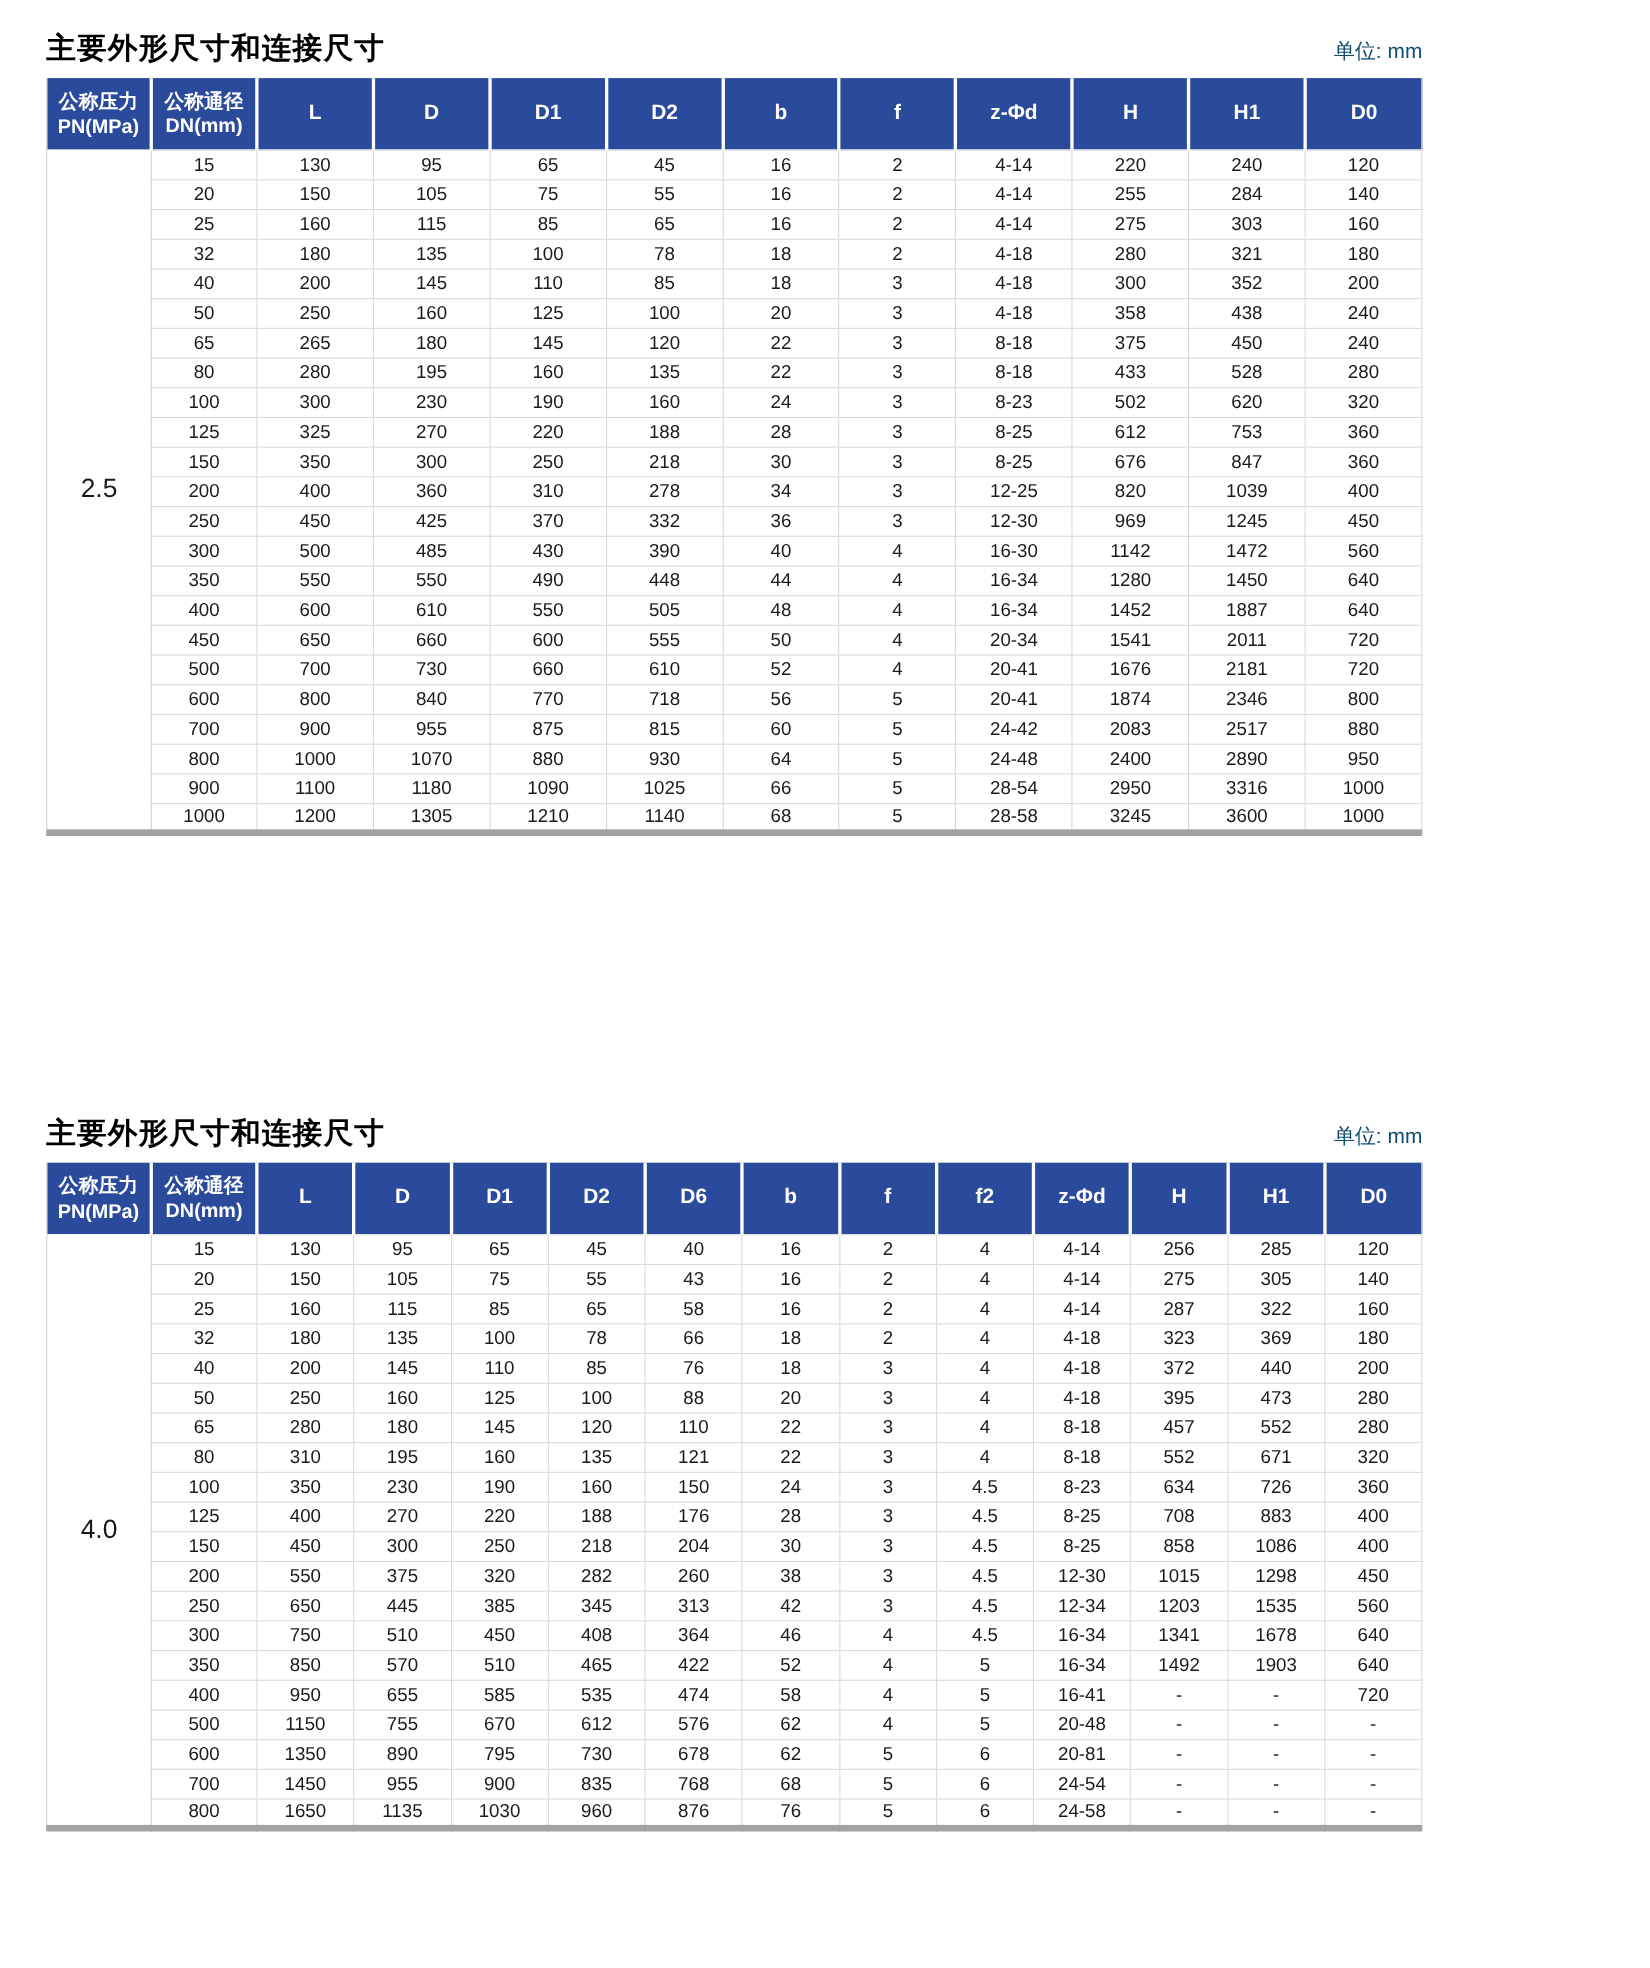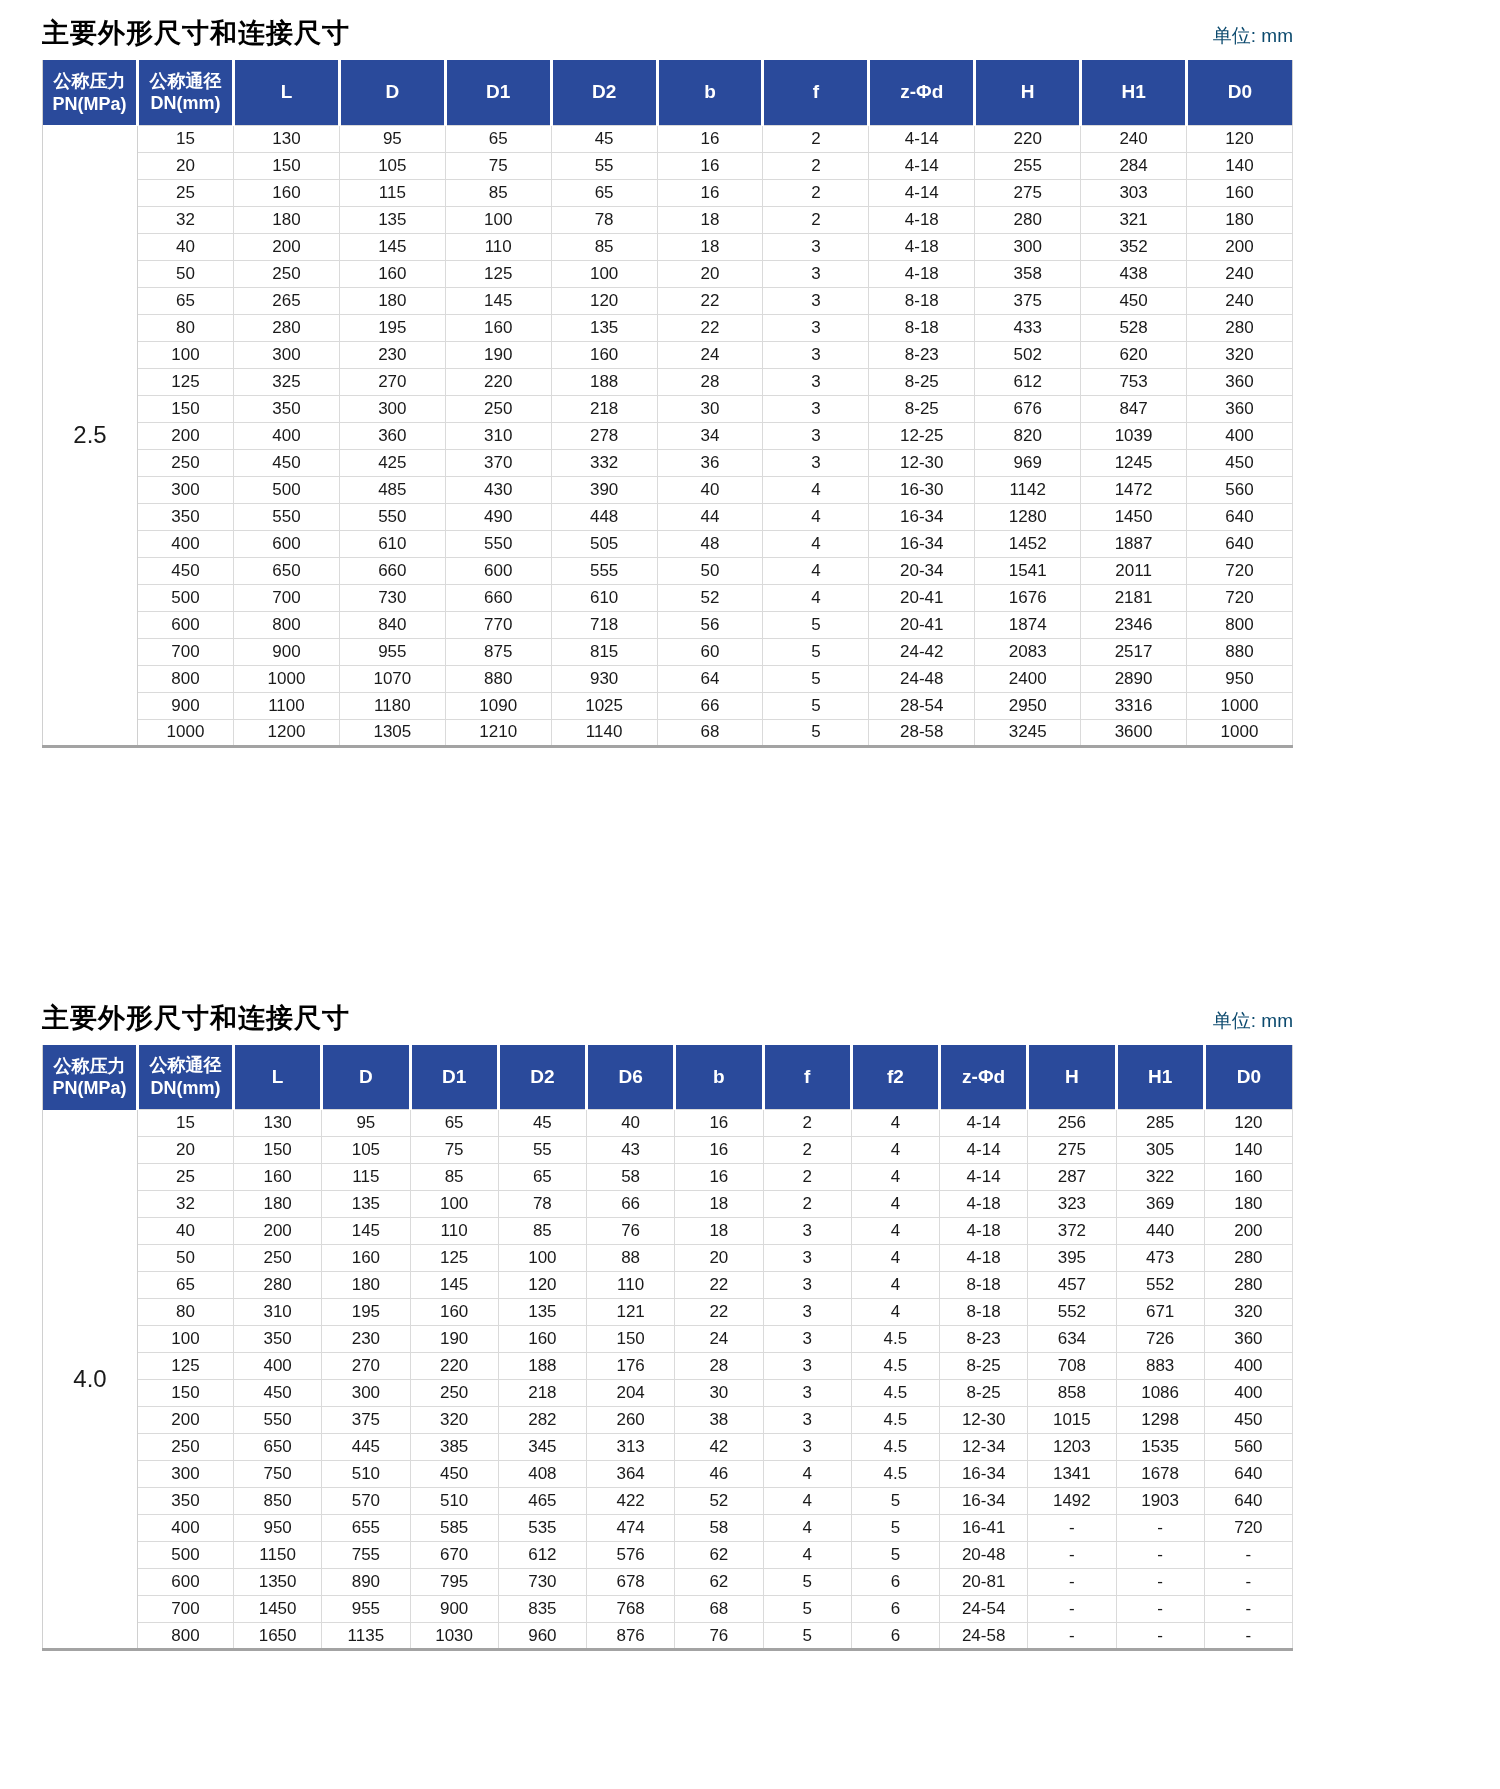--- a/index.html
+++ b/index.html
@@ -7,21 +7,21 @@
   body {
     width: 1500px;
     min-height: 1789px;
     font-family: "Liberation Sans", "DejaVu Sans", sans-serif;
     color: #1a1a1a;
   }
   .page {
     width: 1500px;
     min-height: 1789px;
     background: #ffffff;
-    padding: 15px 0 40px 42px;
+    padding: 26px 0 40px 42px;
   }
   .section { width: 1251px; }
   .section + .section { margin-top: 252px; }
   .title-row {
     display: flex;
     justify-content: space-between;
     align-items: flex-end;
     margin-bottom: 9px;
   }
   .table-title {
@@ -34,21 +34,21 @@
     font-size: 19px;
     color: #0c4a6e;
     padding-bottom: 2px;
   }
   table.data-table {
     width: 1251px;
     border-collapse: collapse;
     table-layout: fixed;
     border-left: 1px solid #d0d0d0;
     border-right: 1px solid #d0d0d0;
-    border-bottom: 3px solid #a3a3a3;
+    border-bottom: 6px solid #a3a3a3;
   }
   table.data-table thead th {
     background: #2a4a9b;
     color: #ffffff;
     height: 65px;
     font-size: 19px;
     font-weight: 600;
     text-align: center;
     vertical-align: middle;
     line-height: 1.25;

